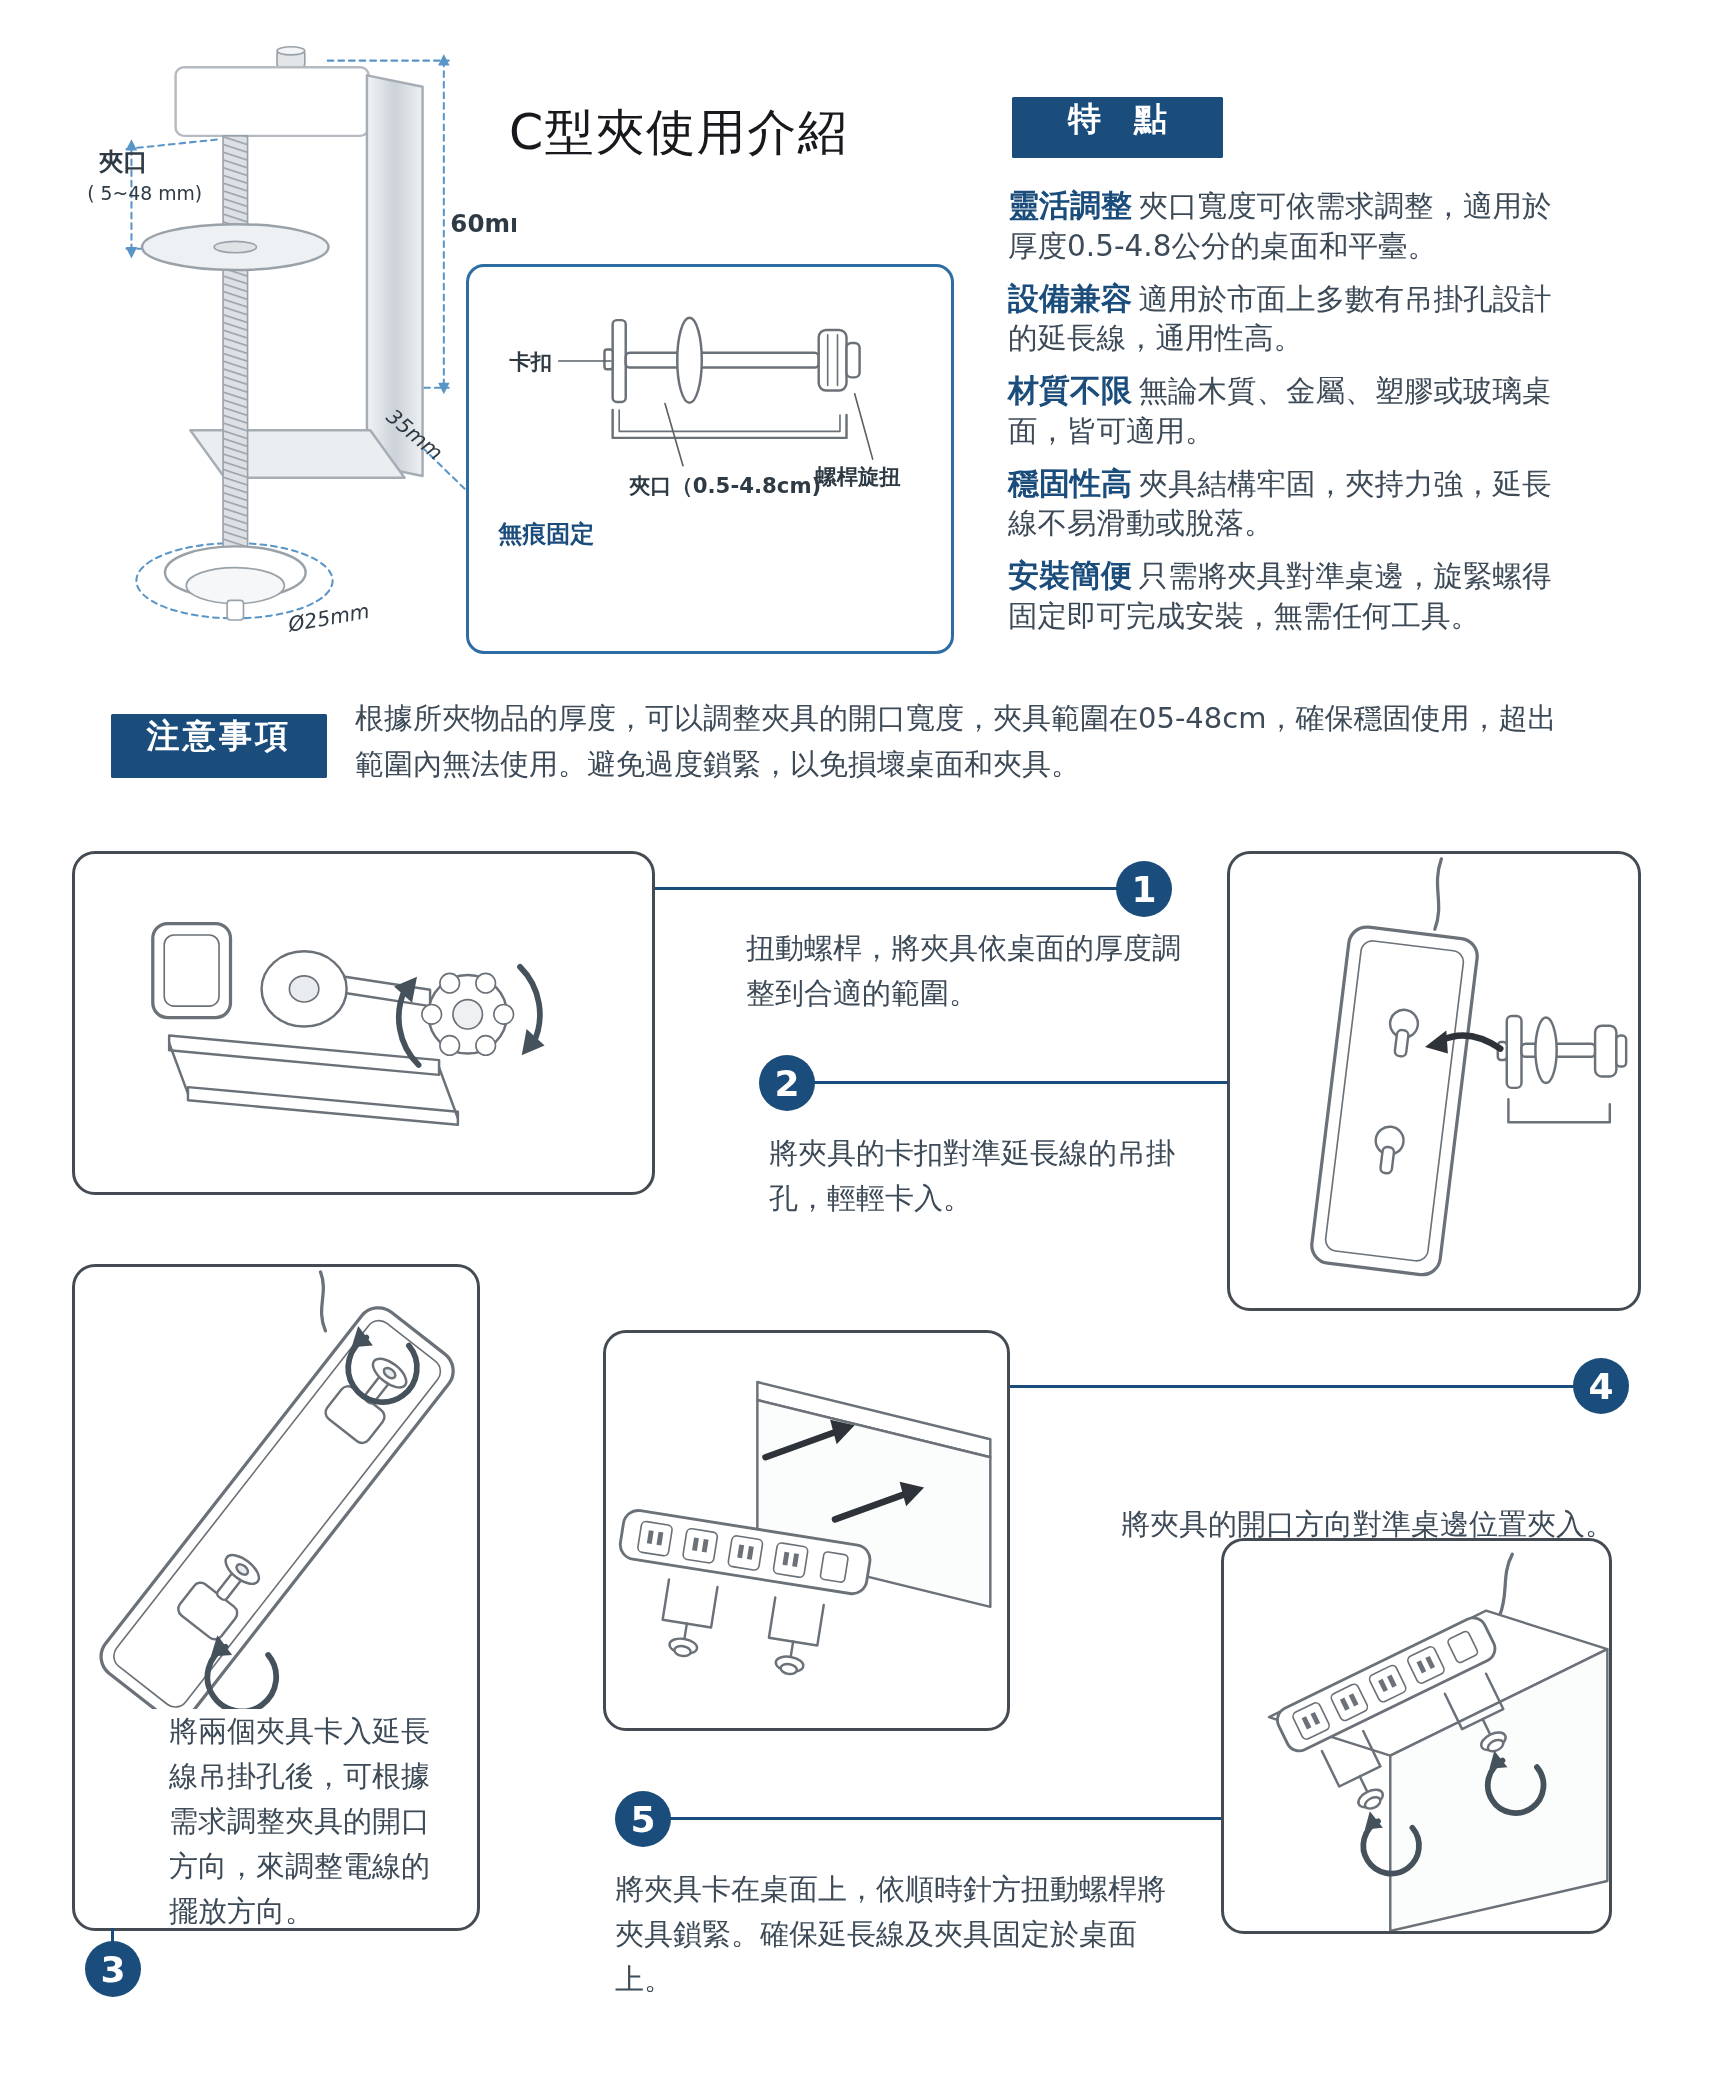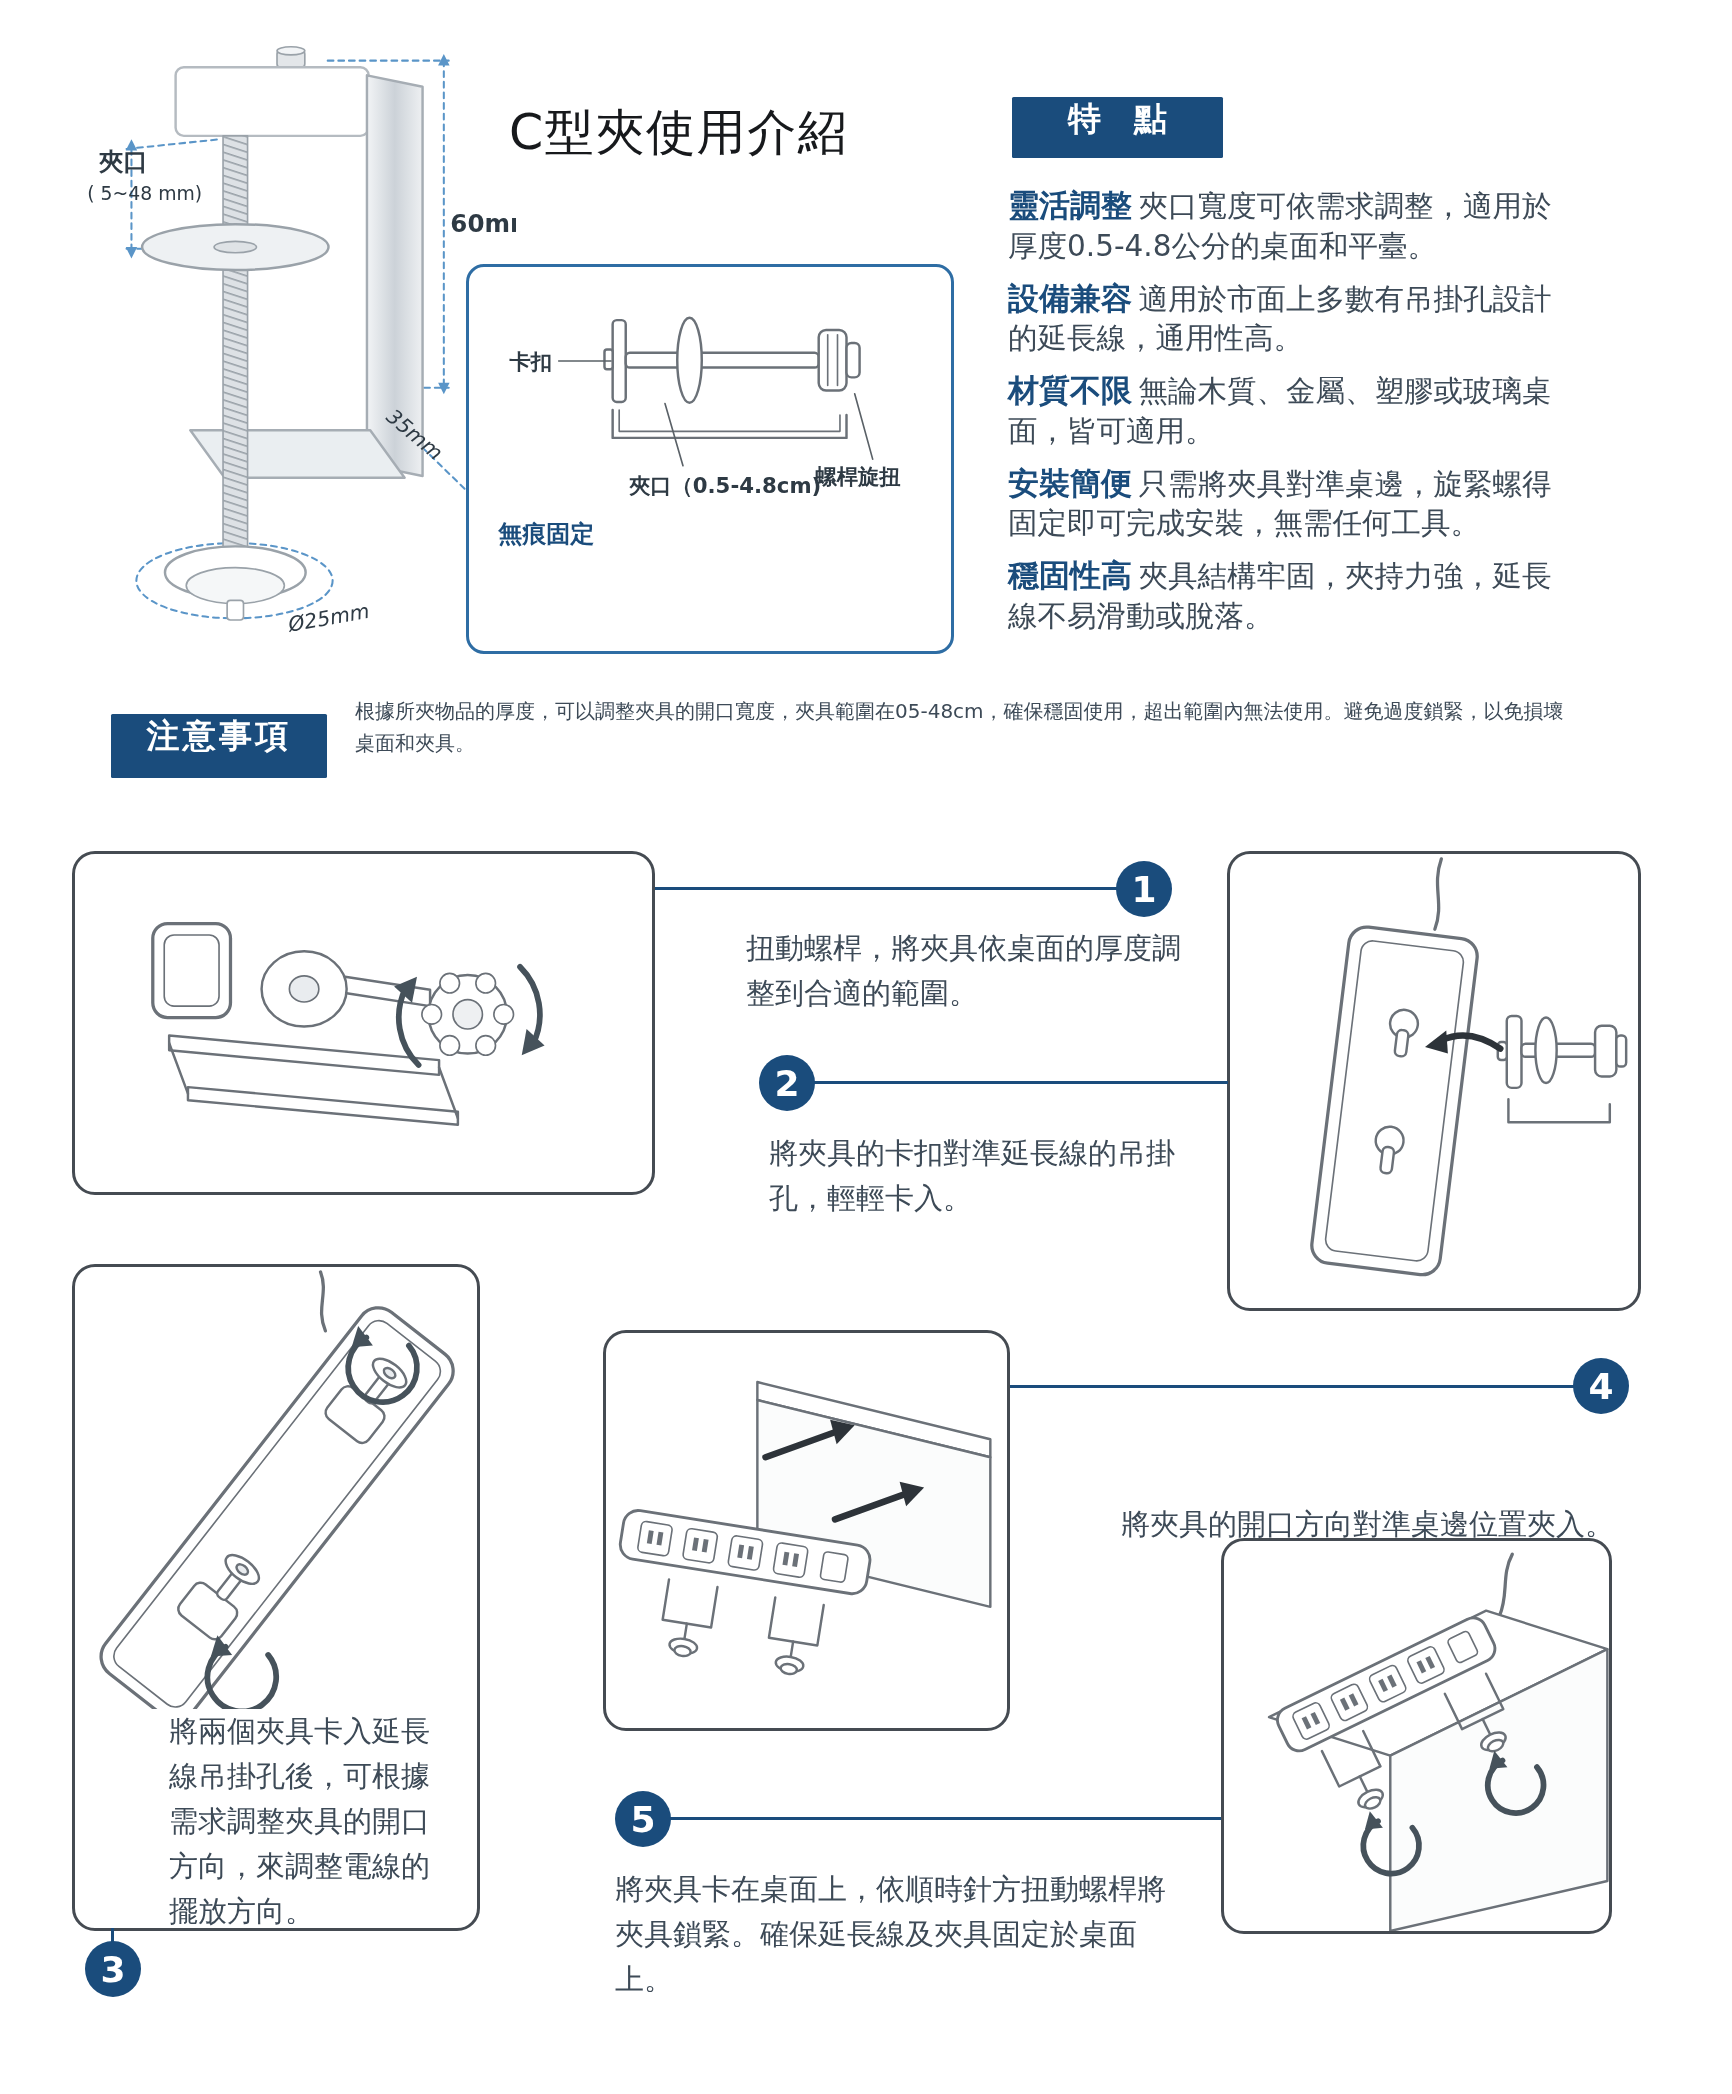--- a/index.html
+++ b/index.html
@@ -12,21 +12,21 @@
 
   .hdr { position:absolute; background:#1a4c7c; color:#fff; display:flex; justify-content:center;
          font-weight:bold; border-radius:1.6px; }
   .feat-hdr   { left:1012px; top:97px; width:211px; height:61px; font-size:33px; }
   .notice-hdr { left:111px;  top:714px; width:216px; height:64px; font-size:33px; letter-spacing:3.3px; }
 
   .feat-list { position:absolute; left:1008px; top:185px; width:565px; }
   .feat-item { font-size:29.5px; line-height:1.34; margin-bottom:11.5px; color:#3d4a57; }
   .feat-item b { color:#1a4c7c; font-size:31px; margin-right:6.5px; }
 
-  .notice-text { position:absolute; left:355px; top:696px; width:1211px; font-size:20px; line-height:1.58; color:#3d4a57; }
+  .notice-text { position:absolute; left:355px; top:696px; width:1211px; font-size:29px; line-height:1.58; color:#3d4a57; }
 
   .detail-box { position:absolute; left:466px; top:264px; width:488px; height:390px; border:3.3px solid #2e6da4;
                 border-radius:18px; background:#fff; padding:11.5px 21px; }
   .detail-heading { font-size:24px; font-weight:bold; color:#1a4c7c; margin:3.3px 0 8.2px 8.2px; }
   .detail-text { font-size:19.6px; line-height:1.5; margin-left:8.2px; color:#3d4a57; }
 
   .step-box { position:absolute; border:3.3px solid #454b52; border-radius:23px; background:#fff; overflow:hidden; }
   .box1 { left:72px;   top:851px; width:583px; height:344px; }
   .box2 { left:1227px; top:851px; width:414px; height:460px; }
   .box3 { left:72px;   top:1264px; width:408px; height:667px; }
@@ -127,22 +127,22 @@
 
   <h1 class="title">C型夾使用介紹</h1>
 
   <div class="hdr feat-hdr">
     <span>特　點</span>
   </div>
   <div class="feat-list">
     <p class="feat-item"><b>靈活調整</b><span>夾口寬度可依需求調整，適用於厚度0.5-4.8公分的桌面和平臺。</span></p>
     <p class="feat-item"><b>設備兼容</b><span>適用於市面上多數有吊掛孔設計的延長線，通用性高。</span></p>
     <p class="feat-item"><b>材質不限</b><span>無論木質、金屬、塑膠或玻璃桌面，皆可適用。</span></p>
+    <p class="feat-item"><b>穩固性高</b><span>夾具結構牢固，夾持力強，延長線不易滑動或脫落。</span></p>
     <p class="feat-item"><b>安裝簡便</b><span>只需將夾具對準桌邊，旋緊螺得固定即可完成安裝，無需任何工具。</span></p>
-    <p class="feat-item"><b>穩固性高</b><span>夾具結構牢固，夾持力強，延長線不易滑動或脫落。</span></p>
   </div>
 
   <div class="detail-box">
     <svg width="435" height="236" viewBox="0 0 532 288">
       <g class="w g3">
         <rect x="150" y="50" width="16" height="100" rx="5"></rect>
         <rect x="140" y="86" width="10" height="24" rx="3"></rect>
         <rect x="166" y="90" width="236" height="18" rx="5"></rect>
         <ellipse cx="244" cy="99" rx="15" ry="52"></ellipse>
         <rect x="402" y="62" width="34" height="74" rx="9"></rect>

